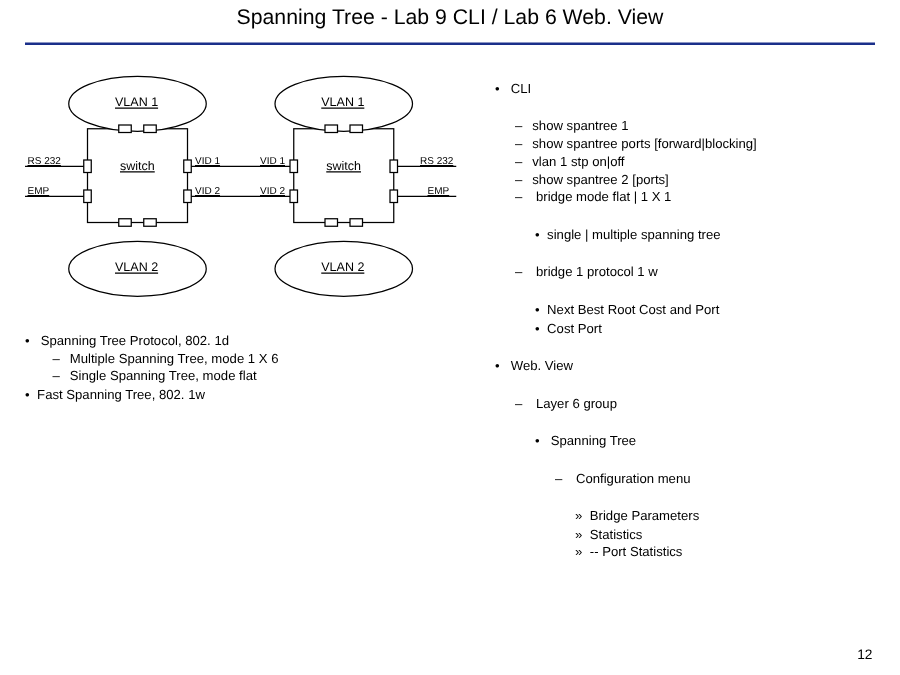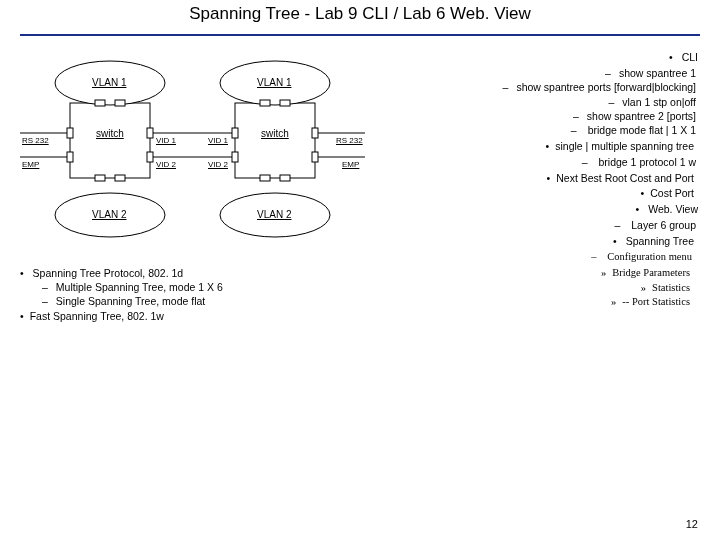--- a/index.html
+++ b/index.html
@@ -32,21 +32,21 @@
   
   .diagram {
     position: absolute;
     left: 0;
     top: 0;
     width: 350px;
     height: 210px;
   }
   svg { position: absolute; left: 0; top: 0; }
   .lbl { position: absolute; font-size: 10px; text-decoration: underline; }
-  .lbl.small { font-size: 8px; margin-top: 12px; }
+  .lbl.small { font-size: 8px; }
 
   
   .left-notes {
     position: absolute;
     left: 0;
     top: 218px;
     width: 350px;
     font-size: 10.5px;
     line-height: 1.35;
   }
@@ -57,28 +57,28 @@
 
   
   .right {
     position: absolute;
     left: 360px;
     top: 0;
     width: 320px;
     font-size: 10.5px;
     line-height: 1.35;
   }
-  .right ul { list-style: none; margin: 2px; padding: 0; text-align: right; }
+  .right ul { list-style: none; margin: 16px; padding: 0; }
   .right li { white-space: nowrap; }
   .lv0 > li::before { content: "•"; padding-right: 6px; }
   .lv1 { margin-left: 20px; }
   .lv1 > li::before { content: "–"; padding-right: 8px; }
   .lv2 { margin-left: 20px; }
   .lv2 > li::before { content: "•"; padding-right: 6px; }
-  .lv3 { margin-left: 20px; font-family: Liberation Serif, serif; }
+  .lv3 { margin-left: 20px; }
   .lv3 > li::before { content: "–"; padding-right: 8px; }
   .lv4 { margin-left: 20px; }
   .lv4 > li::before { content: "»"; padding-right: 6px; }
 
   .pagenum {
     position: absolute;
     right: 22px;
     bottom: 10px;
     font-size: 11px;
   }

